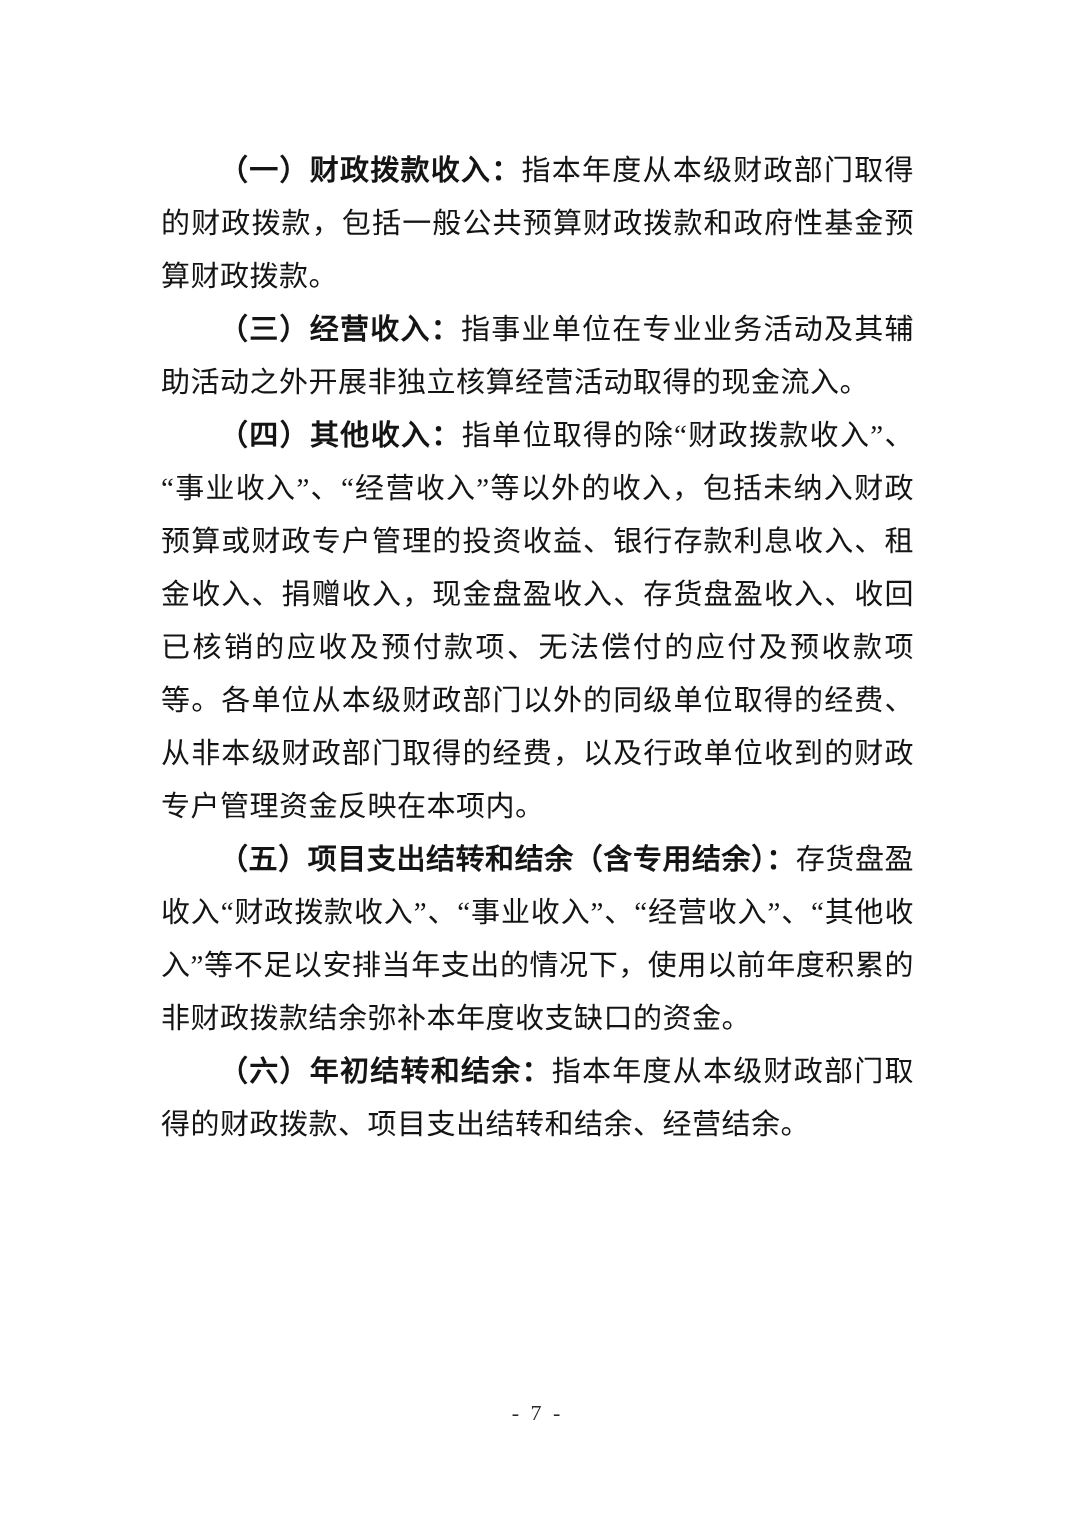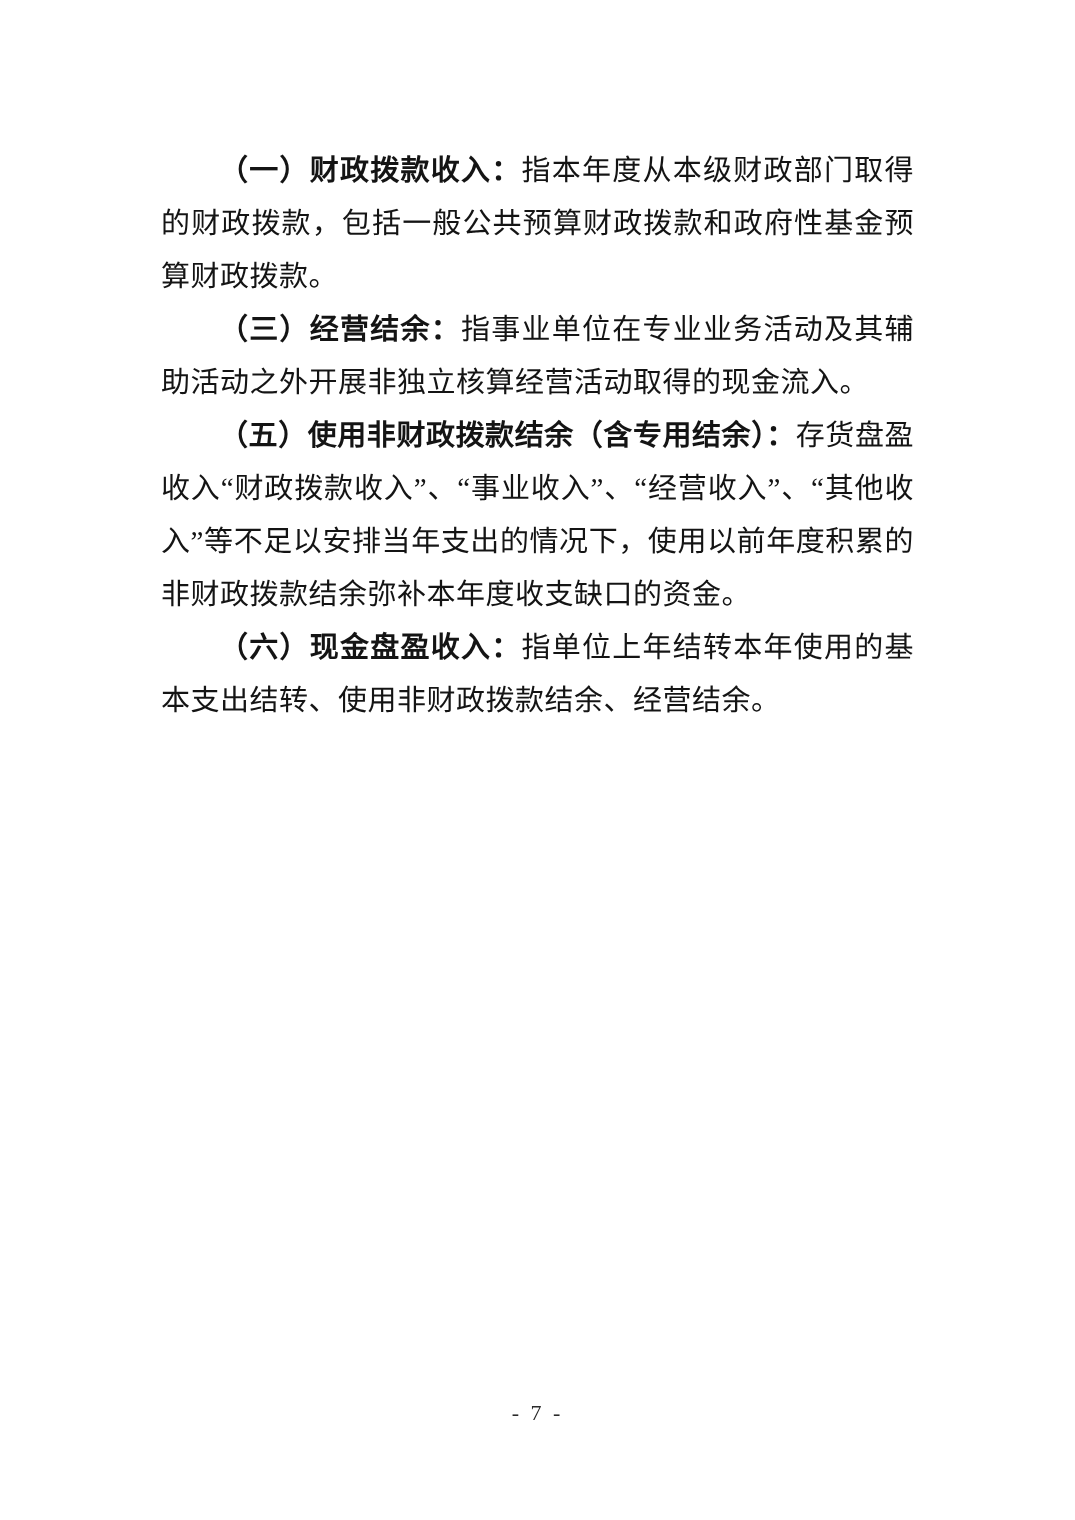--- a/index.html
+++ b/index.html
@@ -50,23 +50,24 @@
 </style>
 </head>
 <body>
 
 <div class="page">
   <div class="content">
 
     <p class="para"><span class="para-heading">（一）财政拨款收入：</span><span class="para-body">指本年度从本级财政部门取得的财政拨款，包括一般公共预算财政拨款和政府性基金预算财政拨款。</span></p>
 
 
-    <p class="para"><span class="para-heading">（三）经营结余：</span><span class="para-body">指事业单位在专业业务活动及其辅助活动之外开展非独立核算经营活动取得的现金流入。</span></p>
+    <p class="para"><span class="para-heading">（三）经营收入：</span><span class="para-body">指事业单位在专业业务活动及其辅助活动之外开展非独立核算经营活动取得的现金流入。</span></p>
 
+    <p class="para"><span class="para-heading">（四）其他收入：</span><span class="para-body">指单位取得的除“财政拨款收入”、“事业收入”、“经营收入”等以外的收入，包括未纳入财政预算或财政专户管理的投资收益、银行存款利息收入、租金收入、捐赠收入，现金盘盈收入、存货盘盈收入、收回已核销的应收及预付款项、无法偿付的应付及预收款项等。各单位从本级财政部门以外的同级单位取得的经费、从非本级财政部门取得的经费，以及行政单位收到的财政专户管理资金反映在本项内。</span></p>
 
-    <p class="para"><span class="para-heading">（五）使用非财政拨款结余（含专用结余）：</span><span class="para-body">存货盘盈收入“财政拨款收入”、“事业收入”、“经营收入”、“其他收入”等不足以安排当年支出的情况下，使用以前年度积累的非财政拨款结余弥补本年度收支缺口的资金。</span></p>
+    <p class="para"><span class="para-heading">（五）项目支出结转和结余（含专用结余）：</span><span class="para-body">存货盘盈收入“财政拨款收入”、“事业收入”、“经营收入”、“其他收入”等不足以安排当年支出的情况下，使用以前年度积累的非财政拨款结余弥补本年度收支缺口的资金。</span></p>
 
-    <p class="para"><span class="para-heading">（六）现金盘盈收入：</span><span class="para-body">指单位上年结转本年使用的基本支出结转、使用非财政拨款结余、经营结余。</span></p>
+    <p class="para"><span class="para-heading">（六）年初结转和结余：</span><span class="para-body">指本年度从本级财政部门取得的财政拨款、项目支出结转和结余、经营结余。</span></p>
 
   </div>
 
   <div class="page-footer">- 7 -</div>
 </div>
 
 </body></html>

